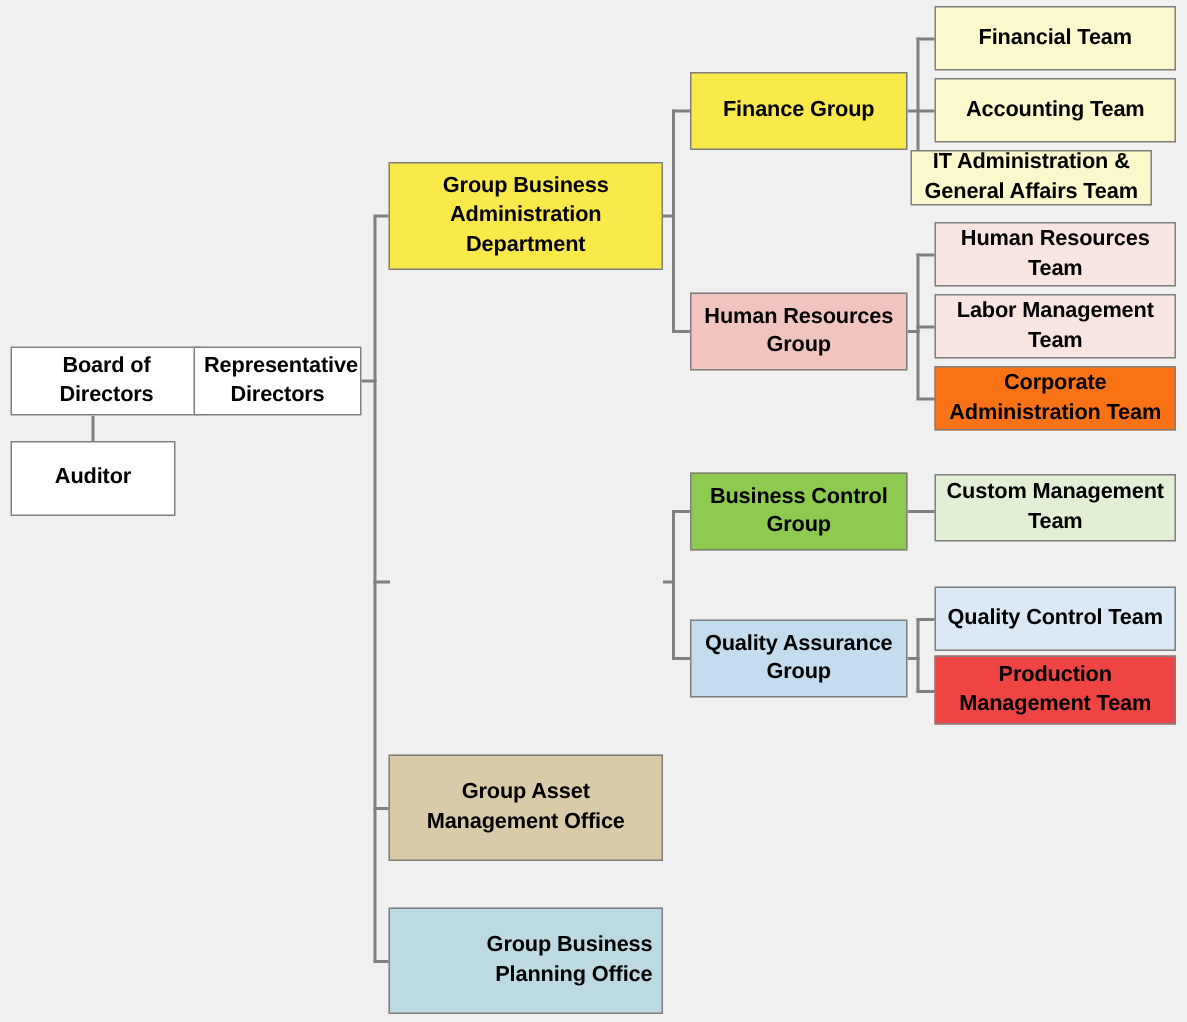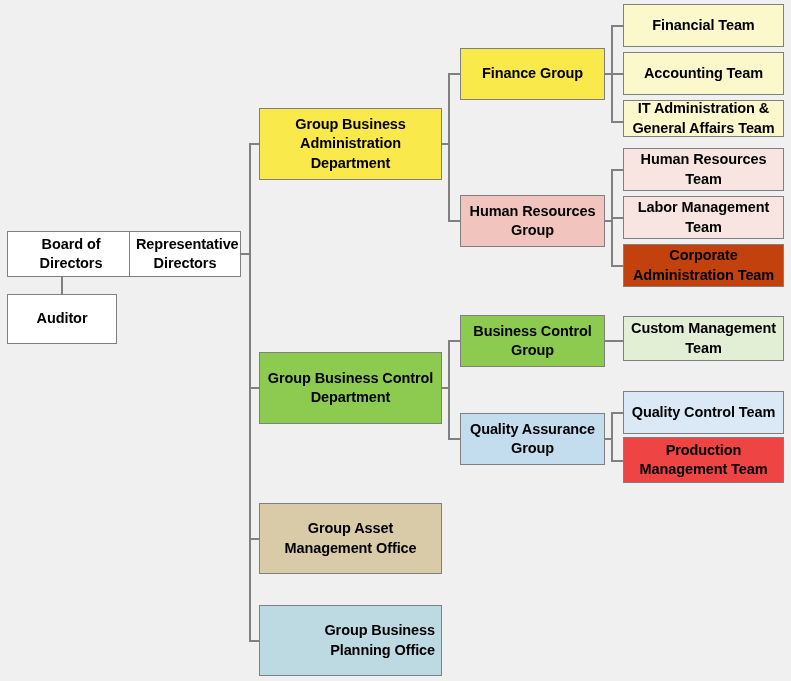--- a/index.html
+++ b/index.html
@@ -86,23 +86,20 @@
     </div>
     <div class="node" style="left: 7px; top: 294px; width: 110px; height: 50px; background: rgb(255, 255, 255); border-color: rgb(127, 127, 127);">
       <span class="lbl">Auditor</span>
     </div>
     <div class="node" style="left: 129px; top: 231px; width: 112px; height: 46px; background: rgb(255, 255, 255); border-color: rgb(127, 127, 127);">
       <span class="lbl">Representative Directors</span>
     </div>
     <div class="node" style="left: 259px; top: 108px; width: 183px; height: 72px; background: rgb(250, 233, 75); border-color: rgb(127, 127, 127);">
       <span class="lbl">Group Business Administration Department</span>
     </div>
-    <div class="node" style="left: 259px; top: 352px; width: 183px; height: 72px; background: rgb(140, 203, 79); border-color: rgb(127, 127, 127);">
-      <span class="lbl">Group Business Control Department</span>
-    </div>
     <div class="node" style="left: 259px; top: 503px; width: 183px; height: 71px; background: rgb(217, 203, 168); border-color: rgb(127, 127, 127); align-items: center;">
       <span class="lbl">Group Asset Management Office</span>
     </div>
     <div class="node" style="left: 259px; top: 605px; width: 183px; height: 71px; background: rgb(189, 217, 226); border-color: rgb(127, 127, 127); text-align: right;">
       <span class="lbl">Group Business Planning Office</span>
     </div>
     <div class="node" style="left: 460px; top: 48px; width: 145px; height: 52px; background: rgb(250, 233, 75); border-color: rgb(127, 127, 127);">
       <span class="lbl">Finance Group</span>
     </div>
     <div class="node" style="left: 460px; top: 195px; width: 145px; height: 52px; background: rgb(242, 196, 190); border-color: rgb(127, 127, 127);">
@@ -113,30 +110,30 @@
     </div>
     <div class="node" style="left: 460px; top: 413px; width: 145px; height: 52px; background: rgb(195, 220, 238); border-color: rgb(127, 127, 127);">
       <span class="lbl">Quality Assurance Group</span>
     </div>
     <div class="node" style="left: 623px; top: 4px; width: 161px; height: 43px; background: rgb(251, 248, 204); border-color: rgb(127, 127, 127);">
       <span class="lbl">Financial Team</span>
     </div>
     <div class="node" style="left: 623px; top: 52px; width: 161px; height: 43px; background: rgb(251, 248, 204); border-color: rgb(127, 127, 127);">
       <span class="lbl">Accounting Team</span>
     </div>
-    <div class="node" style="left: 623px; top: 100px; width: 161px; height: 37px; background: rgb(251, 248, 204); border-color: rgb(127, 127, 127);">
+    <div class="node" style="left: 607px; top: 100px; width: 161px; height: 37px; background: rgb(251, 248, 204); border-color: rgb(127, 127, 127);">
       <span class="lbl">IT Administration &amp; General Affairs Team</span>
     </div>
     <div class="node" style="left: 623px; top: 148px; width: 161px; height: 43px; background: rgb(248, 228, 224); border-color: rgb(127, 127, 127);">
       <span class="lbl">Human Resources Team</span>
     </div>
     <div class="node" style="left: 623px; top: 196px; width: 161px; height: 43px; background: rgb(248, 228, 224); border-color: rgb(127, 127, 127);">
       <span class="lbl">Labor Management Team</span>
     </div>
-    <div class="node" style="left: 623px; top: 244px; width: 161px; height: 43px; background: #c2410c; border-color: rgb(127, 127, 127);">
+    <div class="node" style="left: 623px; top: 244px; width: 161px; height: 43px; background: #f97316; border-color: rgb(127, 127, 127);">
       <span class="lbl">Corporate Administration Team</span>
     </div>
     <div class="node" style="left: 623px; top: 316px; width: 161px; height: 45px; background: rgb(226, 239, 213); border-color: rgb(127, 127, 127);">
       <span class="lbl">Custom Management Team</span>
     </div>
     <div class="node" style="left: 623px; top: 391px; width: 161px; height: 43px; background: rgb(219, 233, 246); border-color: rgb(127, 127, 127);">
       <span class="lbl">Quality Control Team</span>
     </div>
     <div class="node" style="left: 623px; top: 437px; width: 161px; height: 46px; background: #ef4444; border-color: rgb(127, 127, 127);">
       <span class="lbl">Production Management Team</span>

